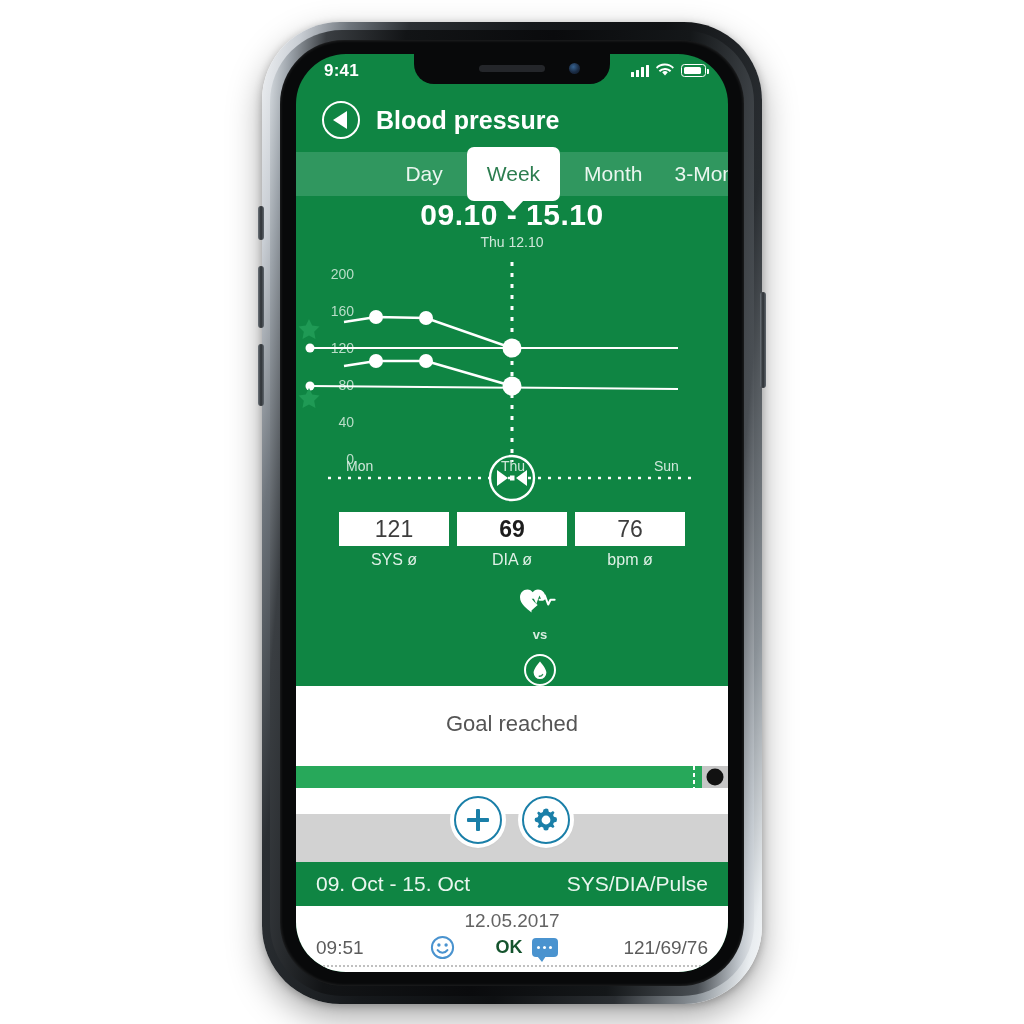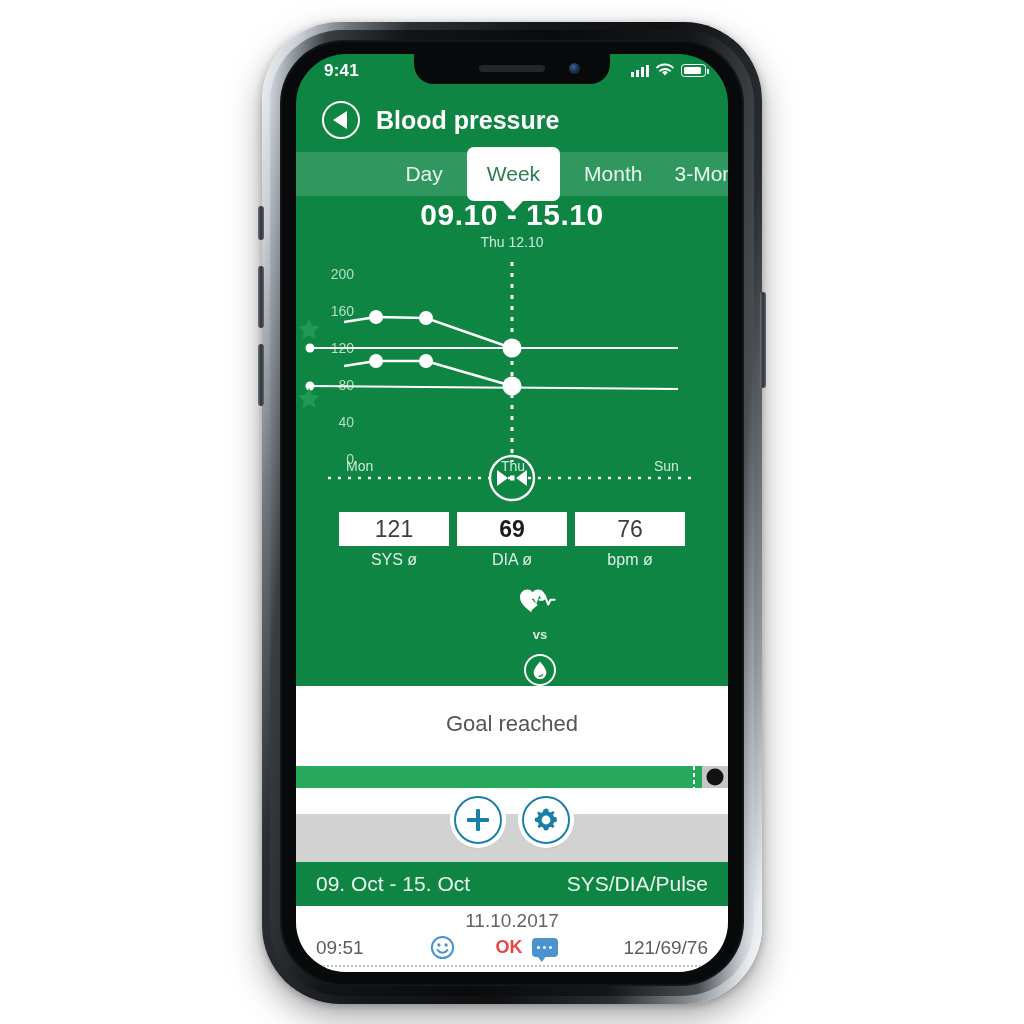--- a/index.html
+++ b/index.html
@@ -229,21 +229,21 @@
     position: absolute; top: 852px; left: 0; width: 100%; height: 66px;
     background: #fff;
   }
   .date-sep { text-align: center; color: #636363; font-size: 19px; padding: 4px 0 3px; }
   .meas-row {
     display: flex; align-items: center; justify-content: space-between;
     padding: 0 20px 5px; border-bottom: 2px dotted #c0c0c0;
   }
   .meas-row .time { color: #5c5c5c; font-size: 19px; }
   .meas-row .mid { display: flex; align-items: center; gap: 9px; }
-  .meas-row .ok { color: #ef4444; font-size: 18px; font-weight: bold; margin-left: 32px; }
+  .meas-row .ok { color: #14532d; font-size: 18px; font-weight: bold; margin-left: 32px; }
   .meas-row .vals { color: #5c5c5c; font-size: 19px; }
   .bubble {
     position: relative; width: 26px; height: 19px; border-radius: 4px; background: #4a93cf;
     display:flex; align-items:center; justify-content:center; gap:2.5px;
   }
   .bubble::after {
     content:""; position:absolute; left: 5px; bottom: -5px;
     border-left: 5px solid transparent; border-right: 4px solid transparent;
     border-top: 6px solid #4a93cf;
   }
@@ -440,21 +440,21 @@
         </svg>
       </div>
     </div>
 
     <div id="list-header">
       <span>09. Oct - 15. Oct</span>
       <span>SYS/DIA/Pulse</span>
     </div>
 
     <div id="list-body">
-      <div class="date-sep">11.10.2017</div>
+      <div class="date-sep">12.05.2017</div>
       <div class="meas-row">
         <span class="time">09:51</span>
         <span class="mid">
           <svg width="25" height="25" viewBox="0 0 25 25">
             <circle cx="12.5" cy="12.5" r="10.6" fill="none" stroke="#4a93cf" stroke-width="2"></circle>
             <circle cx="8.9" cy="10" r="1.7" fill="#4a93cf"></circle>
             <circle cx="16.1" cy="10" r="1.7" fill="#4a93cf"></circle>
             <path d="M7.6 15.1a6 6 0 0 0 9.8 0" fill="none" stroke="#4a93cf" stroke-width="2" stroke-linecap="round"></path>
           </svg>
           <span class="ok">OK</span>

